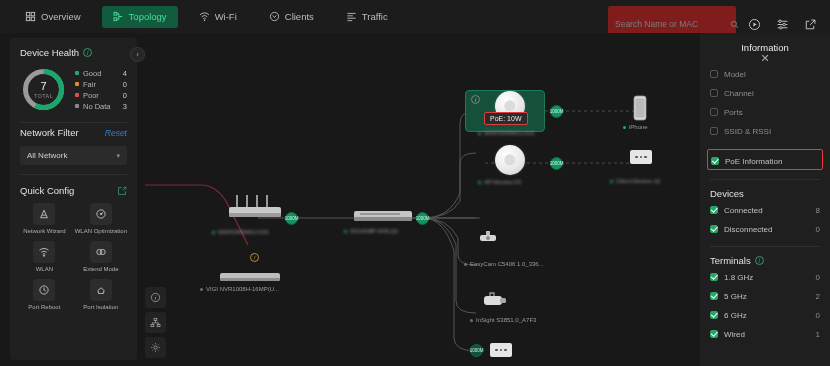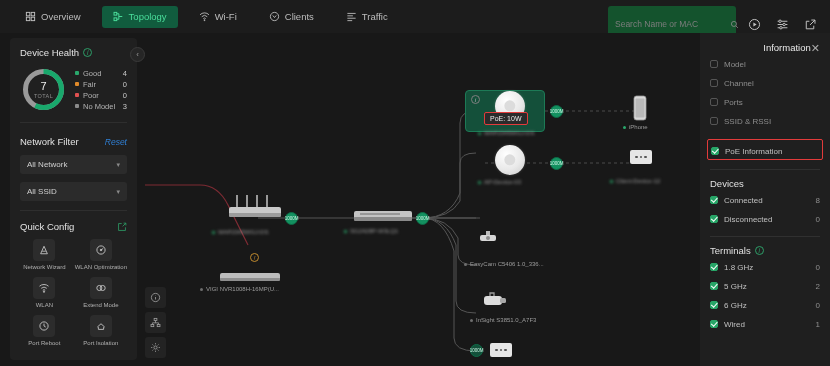--- a/index.html
+++ b/index.html
@@ -26,21 +26,21 @@
   }
   .tab.active { background: #115c3e; color: #4ade9b; }
   .tab .ic { display: flex; width: 11px; height: 11px; align-items: center; justify-content: center; }
   .tab .ic svg { width: 11px; height: 11px; }
 
   .topright {
     position: absolute; right: 10px; top: 6px;
     display: flex; align-items: center; gap: 9px;
   }
   .searchbox {
-    width: 128px; height: 36px; background: #14532d; border-radius: 3px;
+    width: 128px; height: 36px; background: #7f1d1d; border-radius: 3px;
     display: flex; align-items: center; padding: 0 7px; gap: 4px;
   }
   .searchbox input {
     flex: 1; background: transparent; border: 0; outline: none;
     color: #cfcfcf; font-size: 8.5px; font-family: "Liberation Sans", sans-serif;
   }
   .searchbox input::placeholder { color: #7d7d7d; }
   .topbtn {
     width: 19px; height: 19px; display: flex; align-items: center; justify-content: center;
     color: #c2c2c2; cursor: pointer;
@@ -84,21 +84,21 @@
   .donut-lbl { font-size: 5.5px; color: #8d8d8d; letter-spacing: .4px; margin-top: 1px; }
   .legend { flex: 1; margin-left: 8px; }
   .lg-row { display: flex; align-items: center; font-size: 7.5px; color: #b4b4b4; height: 11px; }
   .lg-dot { width: 4px; height: 4px; border-radius: 1px; margin-right: 4px; }
   .lg-name { flex: 1; }
   .lg-val { color: #c9c9c9; }
 
   .divider { height: 1px; background: #2e2e2e; margin: 9px 0 0 0; }
 
   .filter-head {
-    display: flex; align-items: center; justify-content: space-between; margin-top: 13px; gap: 16px;
+    display: flex; align-items: center; justify-content: space-between; margin-top: 4px; gap: 16px;
   }
   .reset-link { font-size: 8.5px; color: #2f7fd4; cursor: pointer; font-style: italic; }
   .select {
     margin-top: 8px; height: 19px; background: #2b2b2b; border-radius: 3px;
     display: flex; align-items: center; justify-content: space-between;
     padding: 0 7px; font-size: 8px; color: #d0d0d0; cursor: pointer;
   }
   .select .chev { color: #8a8a8a; font-size: 7px; }
 
   .qc-head { display: flex; align-items: center; justify-content: space-between; margin-top: 10px; }
@@ -125,21 +125,21 @@
     width: 21px; height: 21px; border-radius: 3px; background: #232323;
     display: flex; align-items: center; justify-content: center; color: #9e9e9e; cursor: pointer;
   }
   .ftbtn svg { width: 11px; height: 11px; }
 
   
   .rightpanel {
     position: absolute; right: 0; top: 0; width: 130px; height: 333px;
     background: #1f1f1f; padding: 9px 10px 0 10px;
   }
-  .rp-head { display: flex; align-items: center; justify-content: flex-end; }
+  .rp-head { display: flex; align-items: center; justify-content: center; flex-direction: column; }
   .rp-title { font-size: 9.5px; color: #e8e8e8; }
   .rp-close { color: #aaa; font-size: 11px; cursor: pointer; line-height: 10px; }
   .chk-row {
     display: flex; align-items: center; height: 16px; margin-top: 3px;
     font-size: 8px; color: #c0c0c0; cursor: pointer;
   }
   .chk-row.dim { color: #8d8d8d; }
   .cbox {
     width: 8px; height: 8px; border-radius: 2px; border: 1px solid #565656;
     margin-right: 6px; flex-shrink: 0;
@@ -453,39 +453,35 @@
             <span class="lg-name">Fair</span>
             <span class="lg-val">0</span>
           </div>
           <div class="lg-row">
             <span class="lg-dot" style="background:#e05050"></span>
             <span class="lg-name">Poor</span>
             <span class="lg-val">0</span>
           </div>
           <div class="lg-row">
             <span class="lg-dot" style="background:#8a8a8a"></span>
-            <span class="lg-name">No Model</span>
+            <span class="lg-name">No Data</span>
             <span class="lg-val">3</span>
           </div>
         </div>
       </div>
 
       <div class="divider"></div>
 
       <div class="filter-head">
         <span class="sec-title">Network Filter</span>
         <span class="reset-link">Reset</span>
       </div>
 
       <div class="select">
         <span>All Network</span>
-        <span class="chev">▾</span>
-      </div>
-      <div class="select">
-        <span>All SSID</span>
         <span class="chev">▾</span>
       </div>
 
       <div class="divider"></div>
 
       <div class="qc-head">
         <span class="sec-title">Quick Config</span>
         <span class="qc-edit">
           <svg viewBox="0 0 16 16" fill="none" stroke="currentColor" stroke-width="1.3">
             <path d="M13.5 8.5v5h-11v-11h5"></path>

